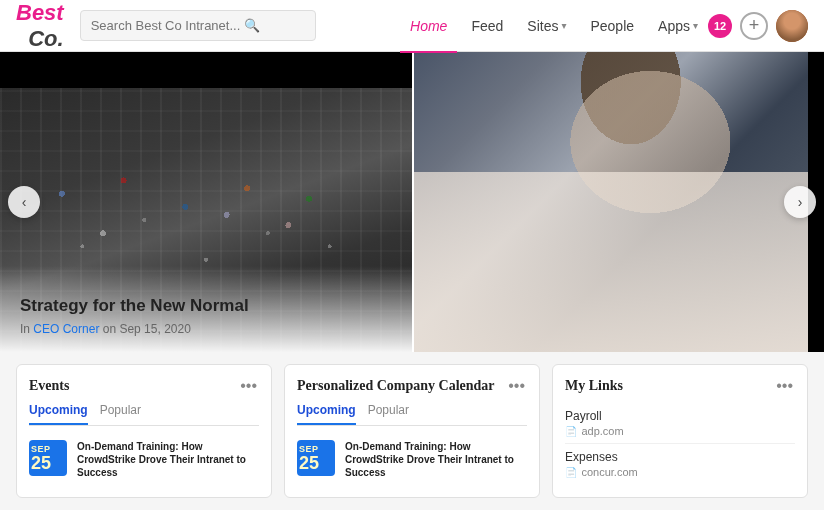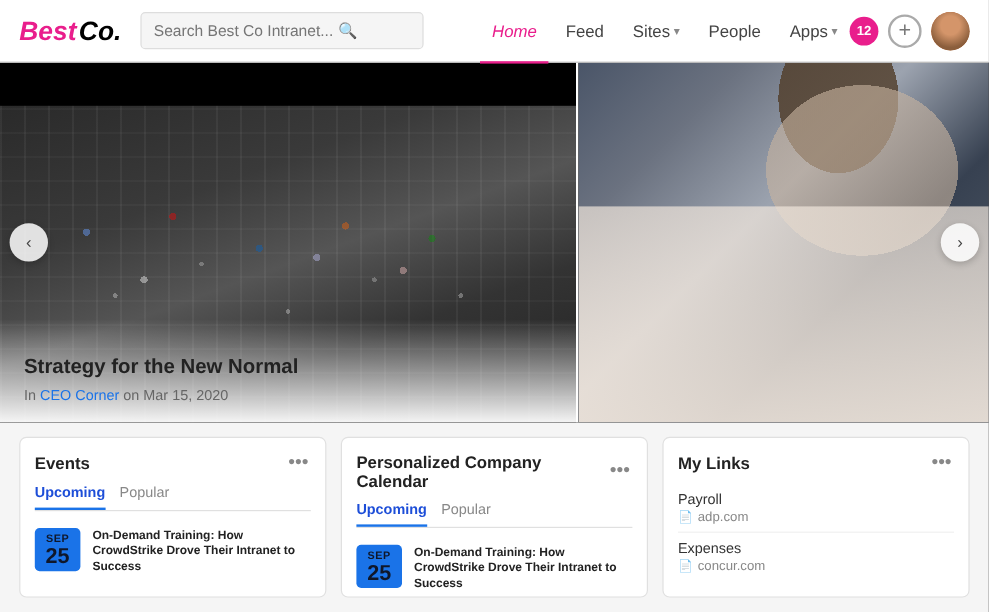--- a/index.html
+++ b/index.html
@@ -14,31 +14,32 @@
       padding: 0 16px;
       border-bottom: 1px solid #e0e0e0;
       position: relative;
       z-index: 10;
     }
     .logo {
       display: flex;
       align-items: flex-end;
       margin-right: 16px;
       flex-shrink: 0;
+      flex-direction: column;
     }
     .logo-best {
       font-size: 22px;
       font-weight: 800;
       color: #e91e8c;
       font-style: italic;
     }
     .logo-co {
       font-size: 22px;
       font-weight: 800;
-      color: #000000;
+      color: #404040;
       font-style: italic;
       margin-left: 2px;
     }
     .search-bar {
       display: flex;
       align-items: center;
       background: #f5f5f5;
       border: 1px solid #ddd;
       border-radius: 4px;
       padding: 7px 10px;
@@ -145,21 +146,21 @@
     .carousel-items {
       display: flex;
       height: 100%;
     }
     .carousel-item {
       flex-shrink: 0;
       position: relative;
       overflow: hidden;
     }
     .carousel-item-1 {
-      width: 480px;
+      width: 412px;
       margin-top: 36px;
     }
     .carousel-item-2 {
       width: 396px;
       border-left: 2px solid #fff;
     }
     
     .img-crowd {
       width: 100%;
       height: 100%;
@@ -276,20 +277,21 @@
     .widget-header {
       display: flex;
       align-items: center;
       justify-content: space-between;
       margin-bottom: 8px;
     }
     .widget-title {
       font-size: 14px;
       font-weight: 700;
       color: #222;
+      font-family: Liberation Serif, serif;
     }
     .widget-menu {
       background: none;
       border: none;
       cursor: pointer;
       color: #888;
       font-size: 16px;
       padding: 0 2px;
     }
     .widget-tabs {
@@ -313,25 +315,24 @@
 
     
     .event-item {
       display: flex;
       gap: 10px;
       align-items: flex-start;
       padding: 4px 0;
     }
     .event-date-badge {
       background: #1a73e8;
-      color: #0f172a;
+      color: #fef9c3;
       border-radius: 4px;
       width: 38px;
       min-width: 38px;
-      text-align: center;
       padding: 4px 2px;
     }
     .event-date-month {
       font-size: 9px;
       font-weight: 700;
       text-transform: uppercase;
       letter-spacing: 0.5px;
     }
     .event-date-day {
       font-size: 18px;
@@ -410,21 +411,21 @@
   <div class="carousel-items">
 
     <div class="carousel-item carousel-item-1">
       <div class="img-crowd"></div>
       <div class="carousel-caption">
         <div class="caption-title">Strategy for the New Normal</div>
         <div class="caption-meta">
           <span>In</span>
           <a class="caption-link">CEO Corner</a>
           <span>on</span>
-          <span>Mar 15, 2020</span>
+          <span>Sep 15, 2020</span>
         </div>
       </div>
     </div>
 
     <div class="carousel-item carousel-item-2">
       <div class="img-woman"></div>
     </div>
   </div>
   <button class="carousel-nav carousel-nav-left">‹</button>
   <button class="carousel-nav carousel-nav-right">›</button>

